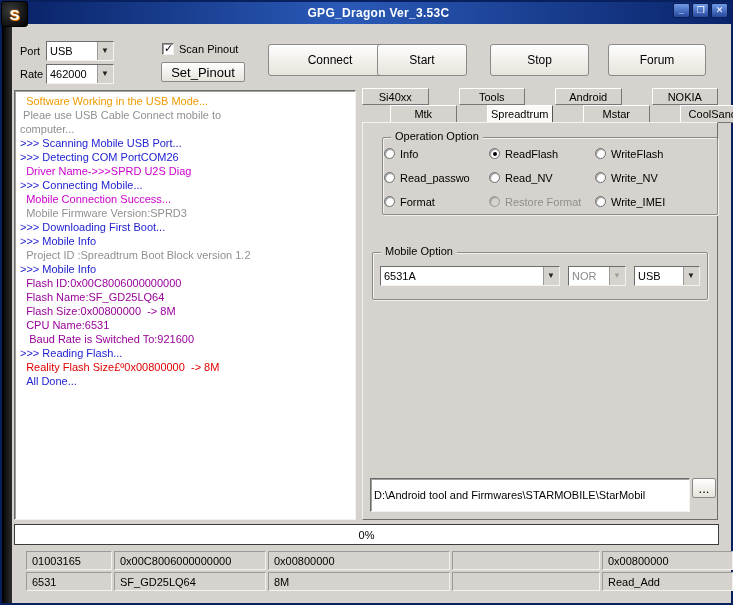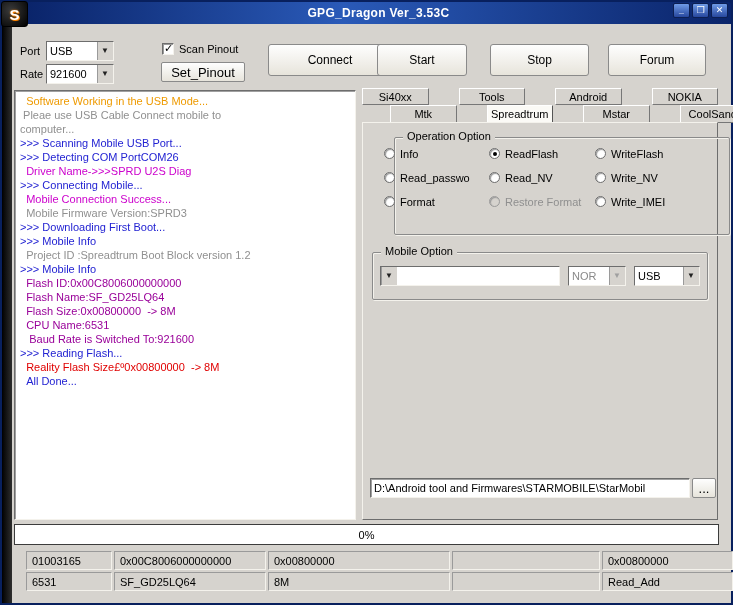--- a/index.html
+++ b/index.html
@@ -66,21 +66,21 @@
   .radio-item { display:flex; align-items:center; gap:5px; height:15px; }
   .radio { width:11px; height:11px; border-radius:50%; background:#fff; flex:none;
     border:1px solid #6d6d6d; box-shadow:inset 1px 1px 1px #9a9a9a;
     display:flex; align-items:center; justify-content:center; }
   .radio.checked::after { content:""; width:4px; height:4px; border-radius:50%; background:#000; }
   .radio.disabled { background:#d6d3ce; border-color:#9a9a9a; }
   .dis { color:#8f8f8f; }
   .pathbox { position:absolute; background:#fff; overflow:hidden;
     border:1px solid; border-color:#6d6d6d #f4f2ec #f4f2ec #6d6d6d;
     box-shadow:inset 1px 1px 0 #a0a0a0; display:flex; align-items:center;
-    padding:9px 3px; white-space:nowrap; }
+    padding:16px 3px; white-space:nowrap; }
   .progress { position:absolute; left:14px; top:524px; width:705px; height:21px;
     background:#fff; border:1px solid #3c3c3c; display:flex; align-items:center;
     justify-content:center; }
   .srow { position:absolute; left:26px; width:707px; height:19px; display:flex; gap:2px; }
   .scell { background:#d6d3ce; border:1px solid; border-color:#9a9a9a #f4f2ec #f4f2ec #9a9a9a;
     display:flex; align-items:center; padding:0 5px; overflow:hidden; white-space:nowrap; }
   .scell:nth-child(1){ width:86px; }
   .scell:nth-child(2){ width:152px; }
   .scell:nth-child(3){ width:182px; }
   .scell:nth-child(4){ width:148px; }
@@ -102,21 +102,21 @@
 </div>
 <div class="logo">S</div>
 
 <span class="lbl" style="left:20px;top:45px">Port</span>
 <div class="combo" style="left:46px;top:41px;width:68px">
   <span class="cfield">USB</span>
   <span class="carrow"></span>
 </div>
 <span class="lbl" style="left:20px;top:68px">Rate</span>
 <div class="combo" style="left:46px;top:64px;width:68px">
-  <span class="cfield">921600</span>
+  <span class="cfield">462000</span>
   <span class="carrow"></span>
 </div>
 
 <div class="checkitem" style="left:162px;top:42px">
   <span class="checkbox checked"></span>
   <span>Scan Pinout</span>
 </div>
 <div class="btn small" style="left:161px;top:62px;width:84px;height:20px">Set_Pinout</div>
 
 <div class="btn big" style="left:268px;top:44px;width:124px">Connect</div>
@@ -133,21 +133,21 @@
     <div class="tab">NOKIA</div>
   </div>
 <div class="tabrow" id="tabrow2">
     <div class="tab">Mtk</div>
     <div class="tab sel">Spreadtrum</div>
     <div class="tab">Mstar</div>
     <div class="tab">CoolSand</div>
   </div>
 <div class="tabpane"></div>
 
-<div class="group" style="left:394px;top:137px;width:336px;height:98px">
+<div class="group" style="left:382px;top:137px;width:336px;height:78px">
   <span class="glabel">Operation Option</span>
 </div>
 <div id="radio-grid">
     <div class="radio-item">
       <span class="radio"></span>
       <span>Info</span>
     </div>
     <div class="radio-item">
       <span class="radio checked"></span>
       <span>ReadFlash</span>
@@ -179,20 +179,21 @@
     <div class="radio-item">
       <span class="radio"></span>
       <span>Write_IMEI</span>
     </div>
   </div>
 
 <div class="group" style="left:372px;top:252px;width:336px;height:48px">
   <span class="glabel">Mobile Option</span>
 </div>
 <div class="combo" style="left:380px;top:266px;width:180px">
+  <span class="cfield">6531A</span>
   <span class="carrow"></span>
 </div>
 <div class="combo disabled" style="left:568px;top:266px;width:58px">
   <span class="cfield">NOR</span>
   <span class="carrow"></span>
 </div>
 <div class="combo" style="left:634px;top:266px;width:66px">
   <span class="cfield">USB</span>
   <span class="carrow"></span>
 </div>

